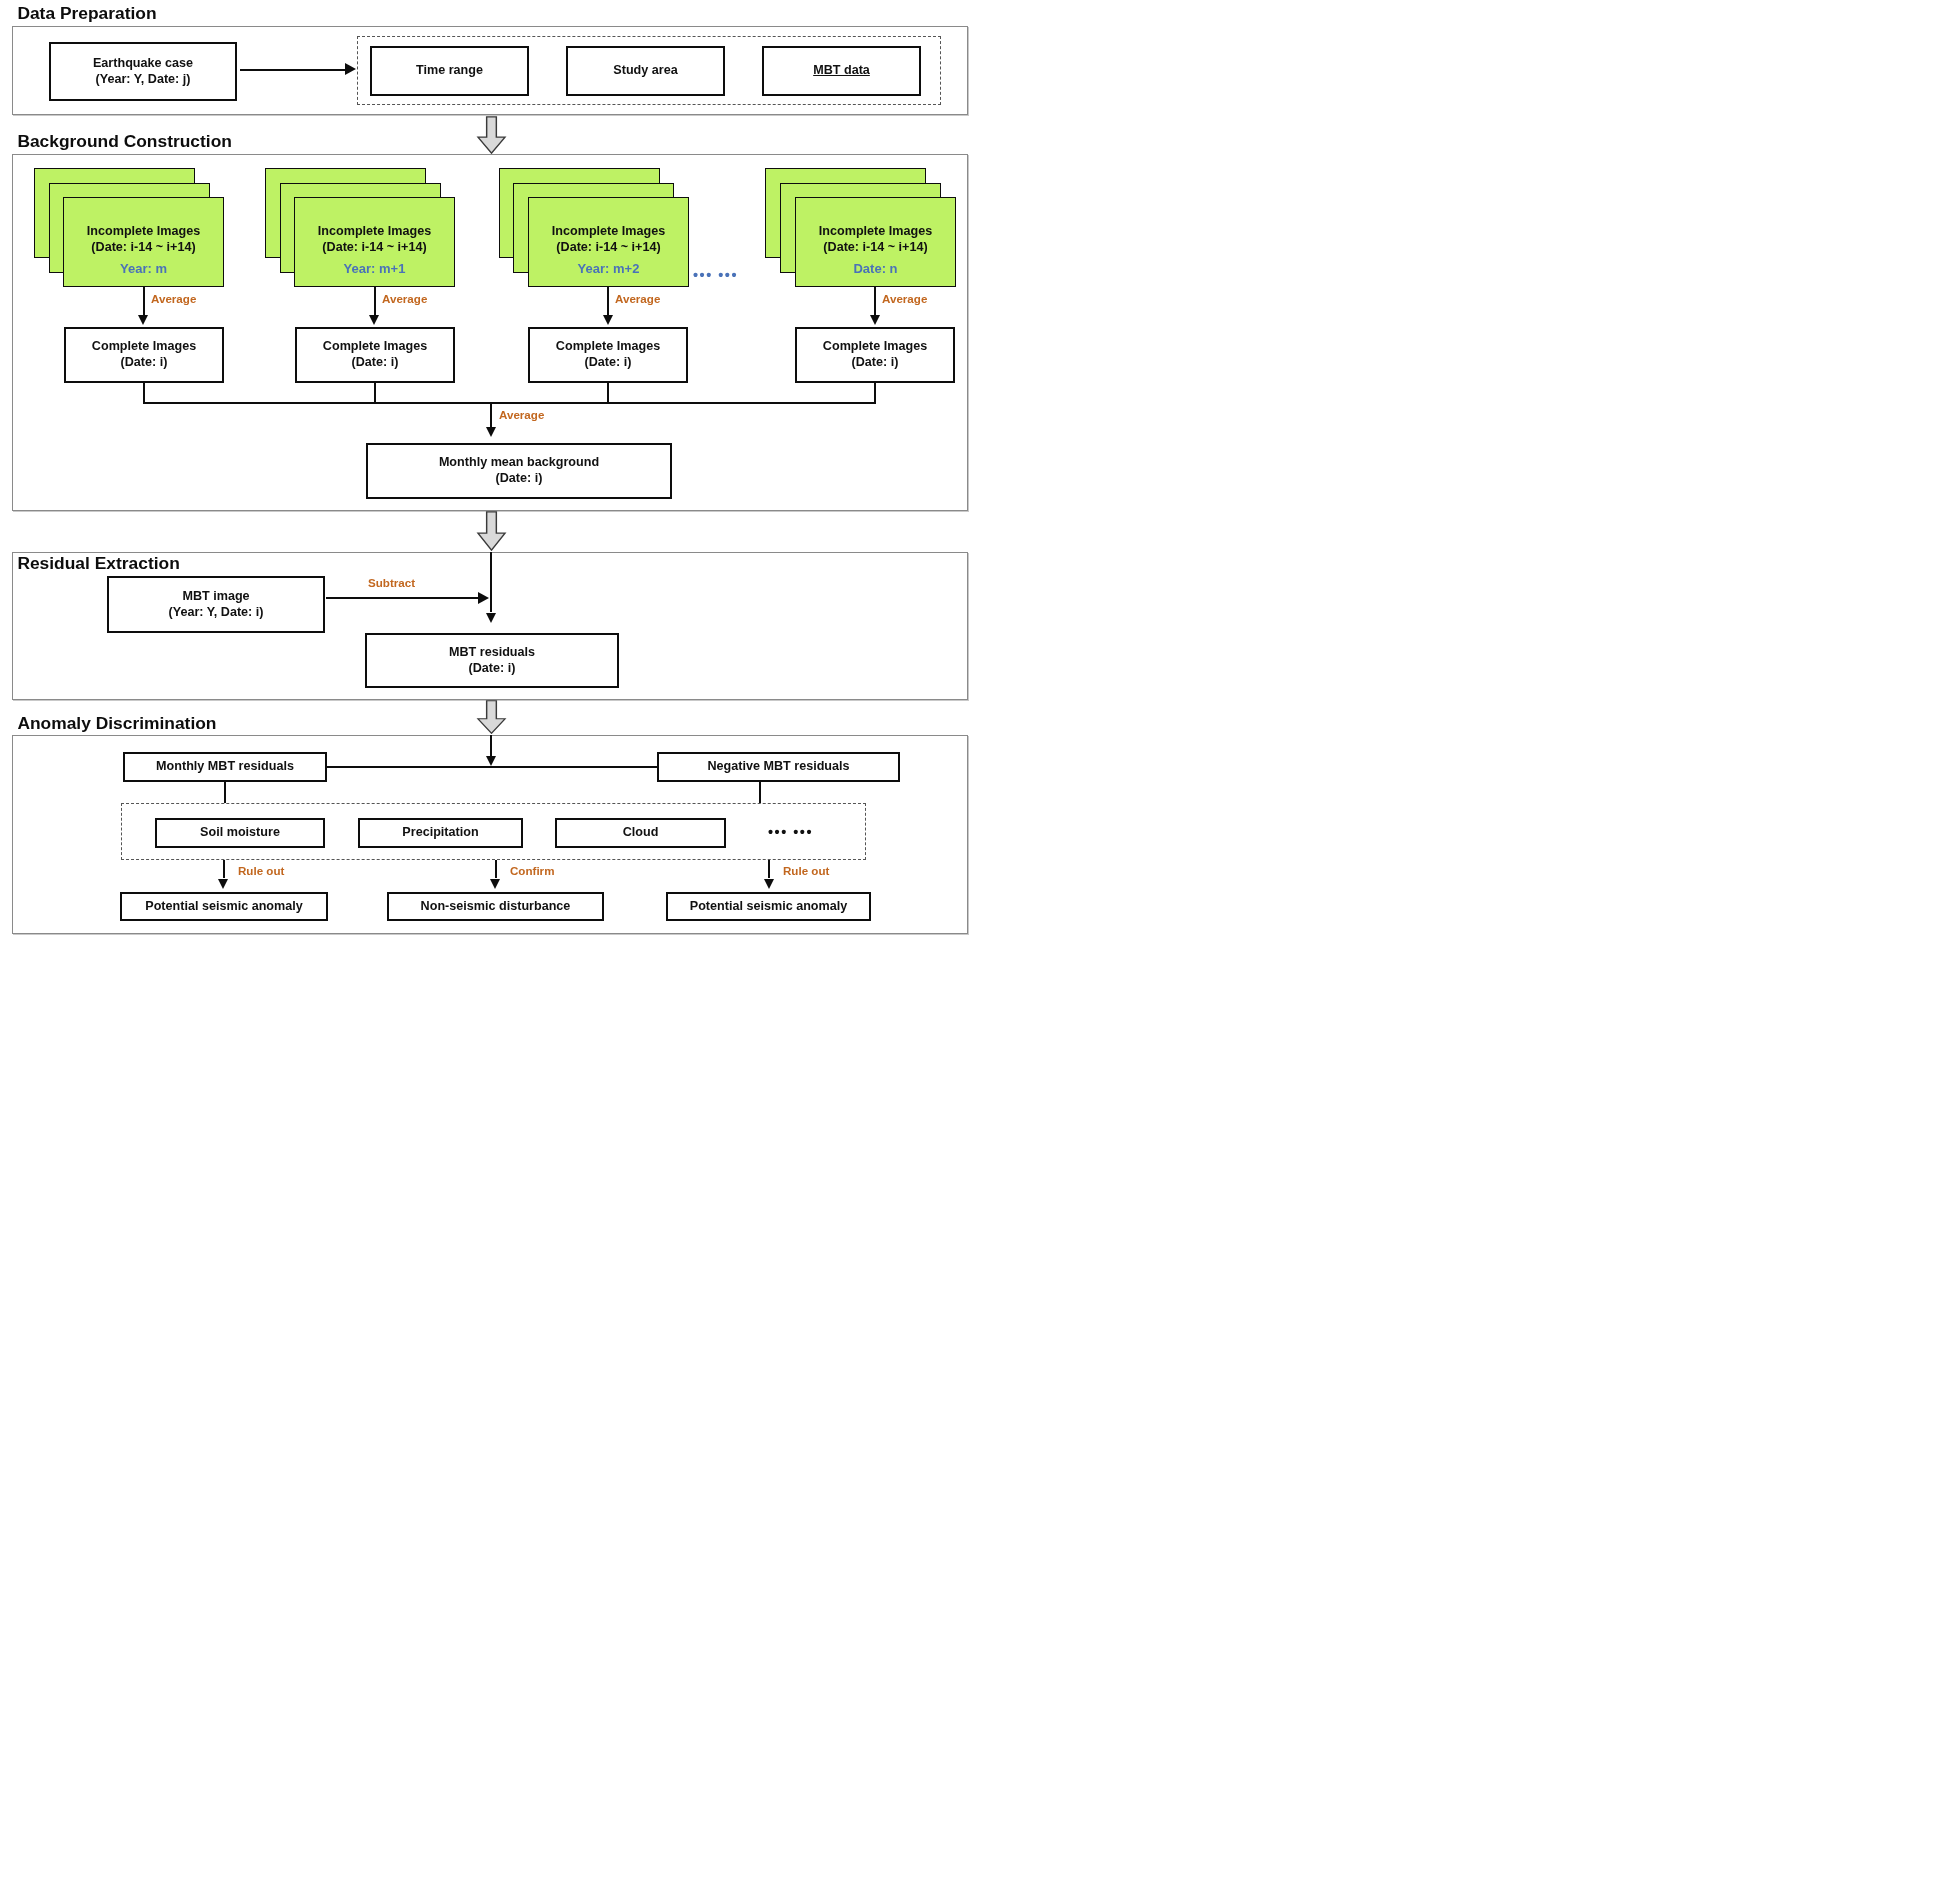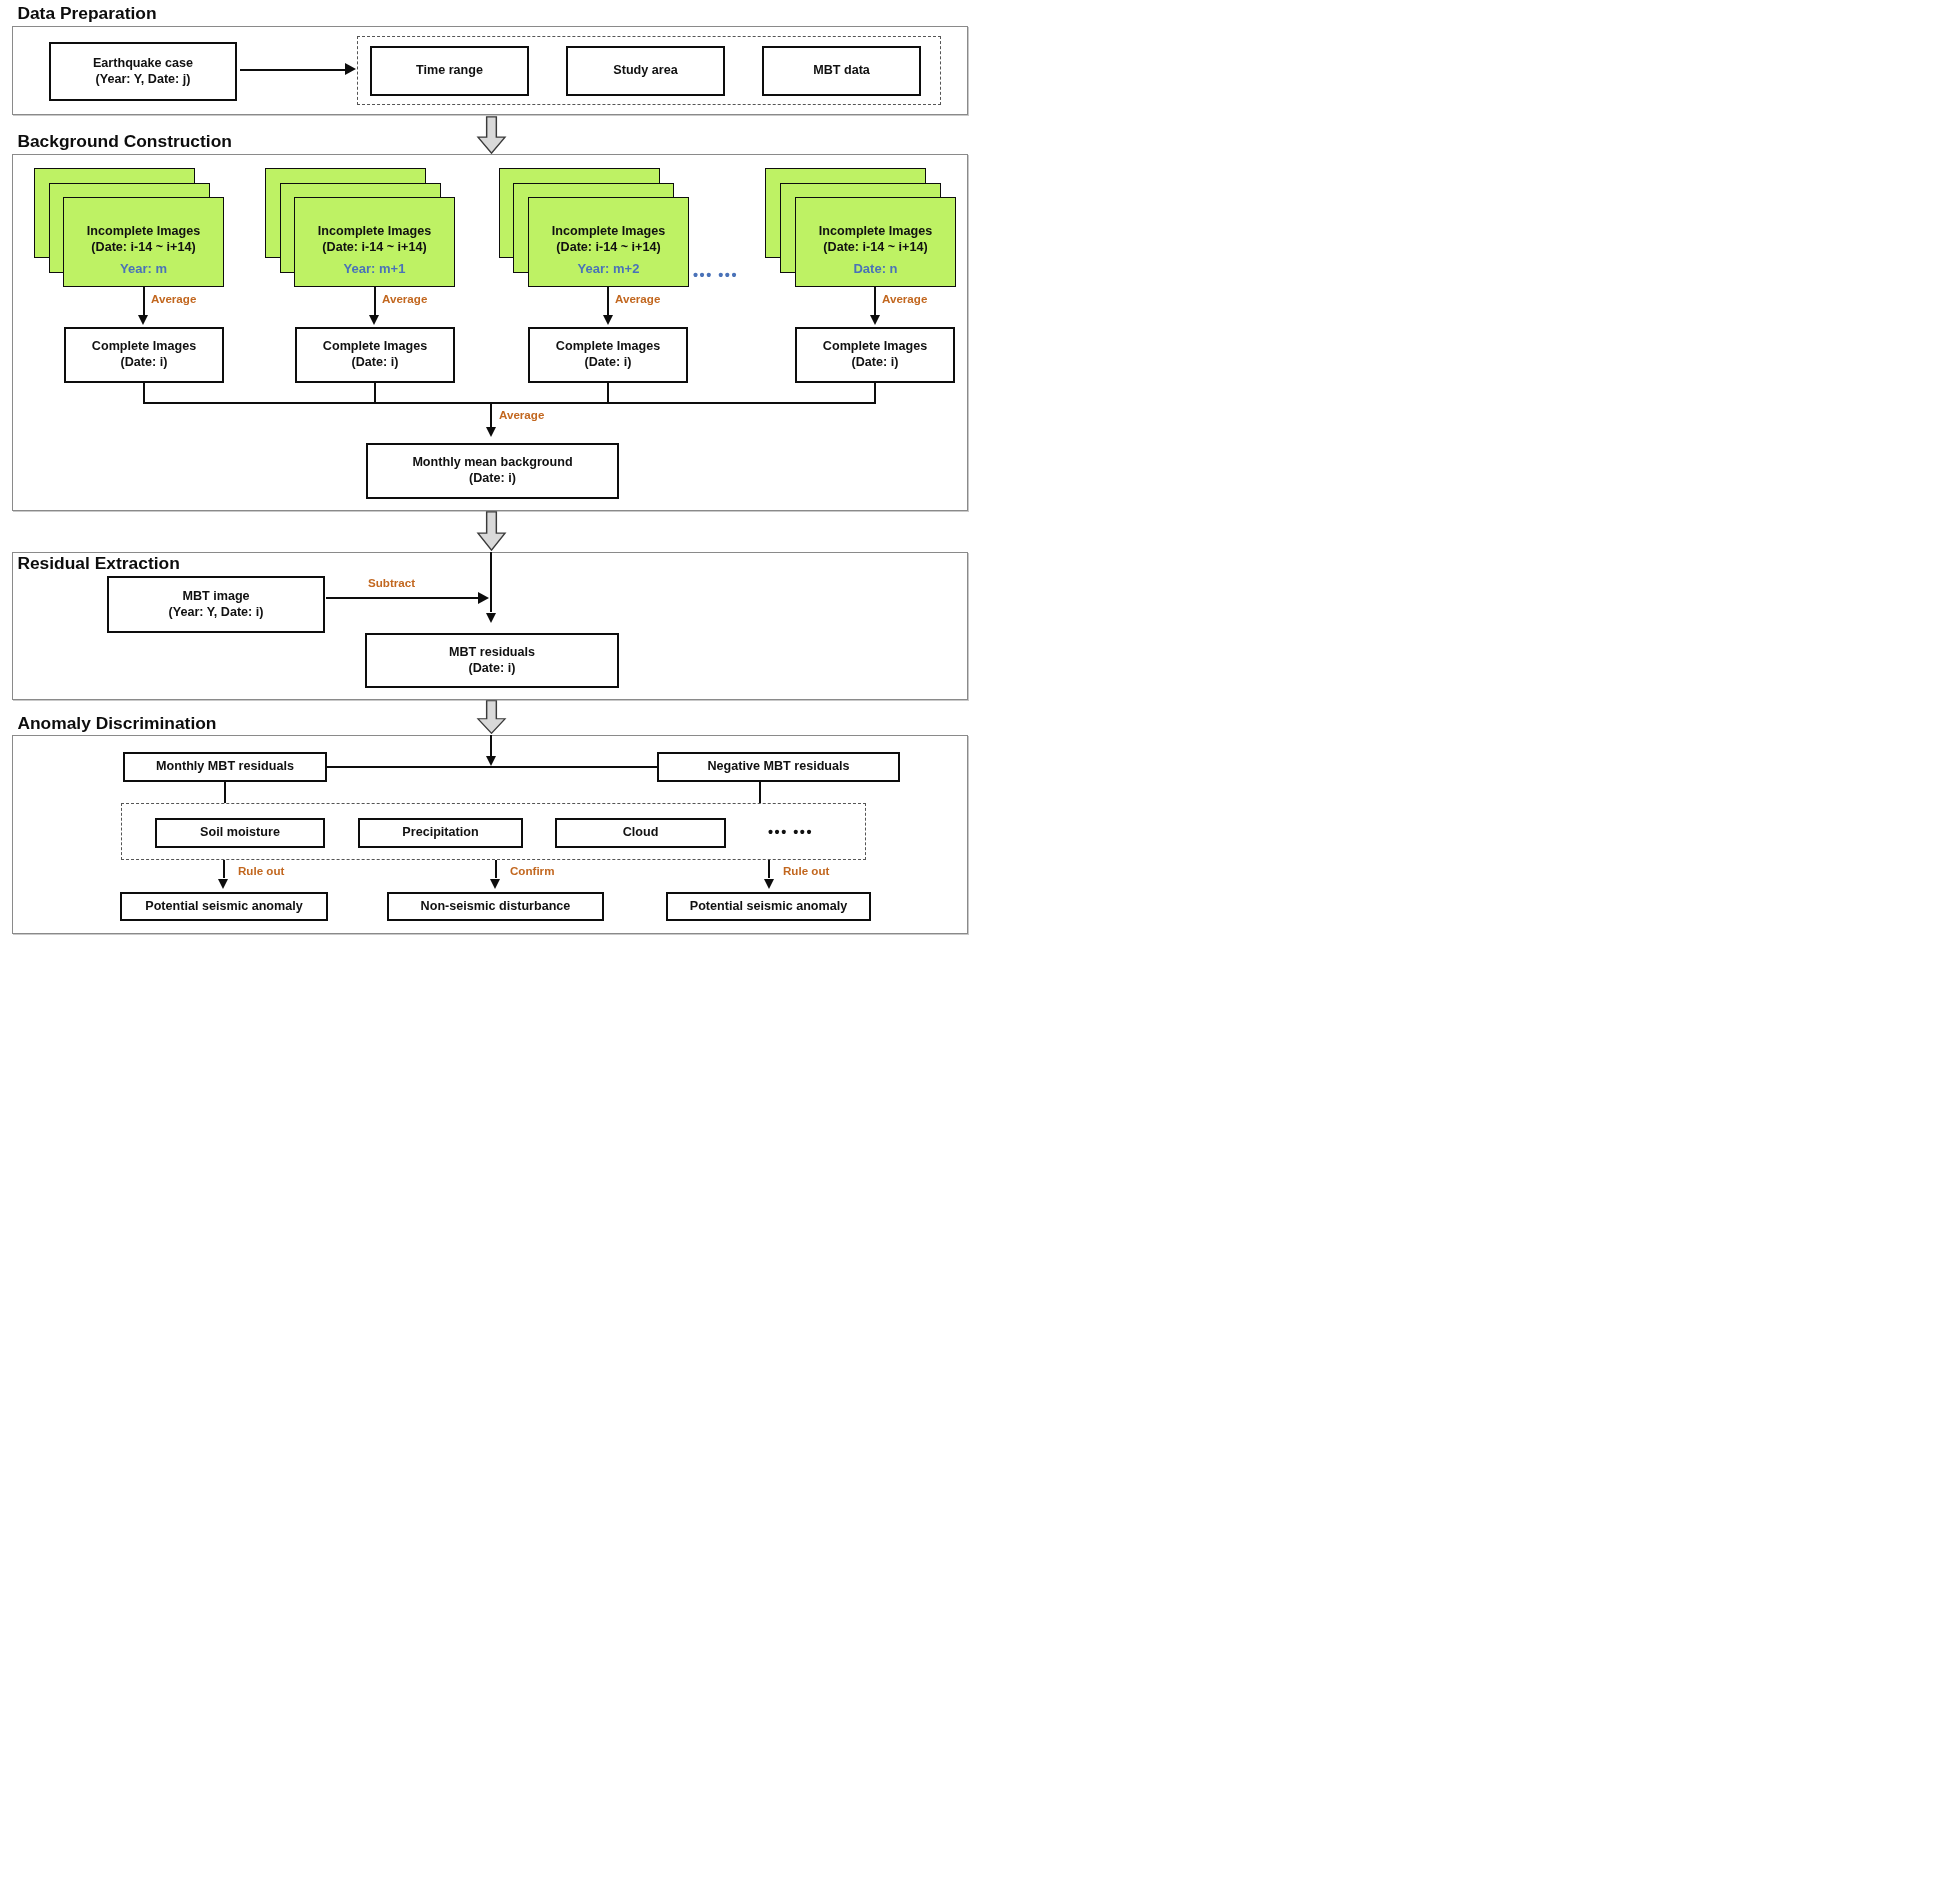--- a/index.html
+++ b/index.html
@@ -57,21 +57,21 @@
   <div class="abs box" style="left:49px;top:42px;width:188px;height:59px;">
     <div>Earthquake case</div>
     <div>(Year: Y, Date: j)</div>
   </div>
   <div class="abs hline" style="left:240px;top:69px;width:105px;"></div>
   <div class="abs ah-right" style="left:345px;top:63px;"></div>
 
   <div class="abs dashed" style="left:357px;top:36px;width:584px;height:69px;"></div>
   <div class="abs box" style="left:370px;top:46px;width:159px;height:50px;">Time range</div>
   <div class="abs box" style="left:566px;top:46px;width:159px;height:50px;">Study area</div>
-  <div class="abs box" style="left:762px;top:46px;width:159px;height:50px;">MBT data</div>
+  <div class="abs box" style="left:762px;top:46px;width:159px;height:50px;text-decoration:underline;">MBT data</div>
 
   <div class="abs card" style="left:34px;top:168px;width:161px;height:90px;"></div>
   <div class="abs card" style="left:49px;top:183px;width:161px;height:90px;"></div>
   <div class="abs card front" style="left:63px;top:197px;width:161px;height:90px;">
     <div>Incomplete Images</div>
     <div>(Date: i-14 ~ i+14)</div>
     <div class="blue yearline">Year: m</div>
   </div>
 
   <div class="abs card" style="left:265px;top:168px;width:161px;height:90px;"></div>
@@ -135,21 +135,21 @@
 
   <div class="abs vline" style="left:143px;top:383px;height:19px;"></div>
   <div class="abs vline" style="left:374px;top:383px;height:19px;"></div>
   <div class="abs vline" style="left:607px;top:383px;height:19px;"></div>
   <div class="abs vline" style="left:874px;top:383px;height:19px;"></div>
   <div class="abs hline" style="left:143px;top:402px;width:733px;"></div>
   <div class="abs vline" style="left:490px;top:402px;height:25px;"></div>
   <div class="abs ah-down" style="left:486px;top:427px;"></div>
   <div class="abs orange" style="left:499px;top:408px;">Average</div>
 
-  <div class="abs box" style="left:366px;top:443px;width:253px;height:56px;">
+  <div class="abs box" style="left:366px;top:443px;width:306px;height:56px;">
     <div>Monthly mean background</div>
     <div>(Date: i)</div>
   </div>
 
   <div class="abs vline" style="left:490px;top:552px;height:60px;"></div>
   <div class="abs ah-down" style="left:486px;top:613px;"></div>
 
   <div class="abs box" style="left:107px;top:570px;width:218px;height:57px;margin-top:6px;">
     <div>MBT image</div>
     <div>(Year: Y, Date: i)</div>

